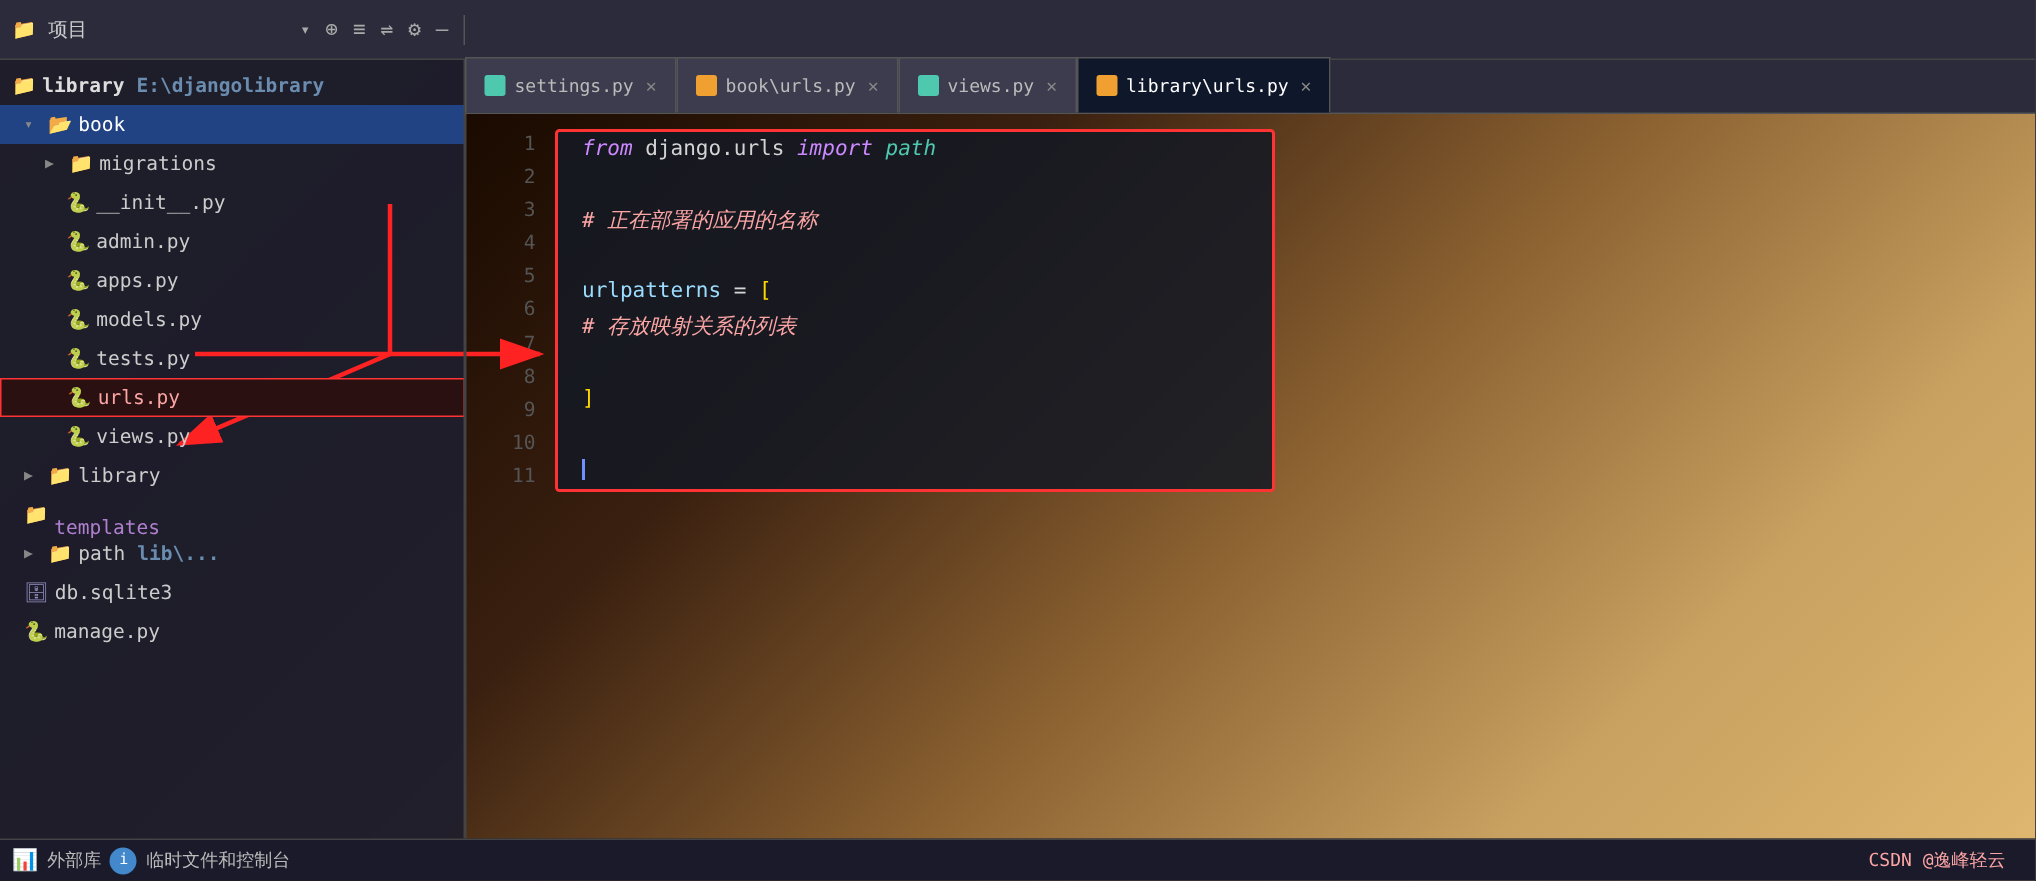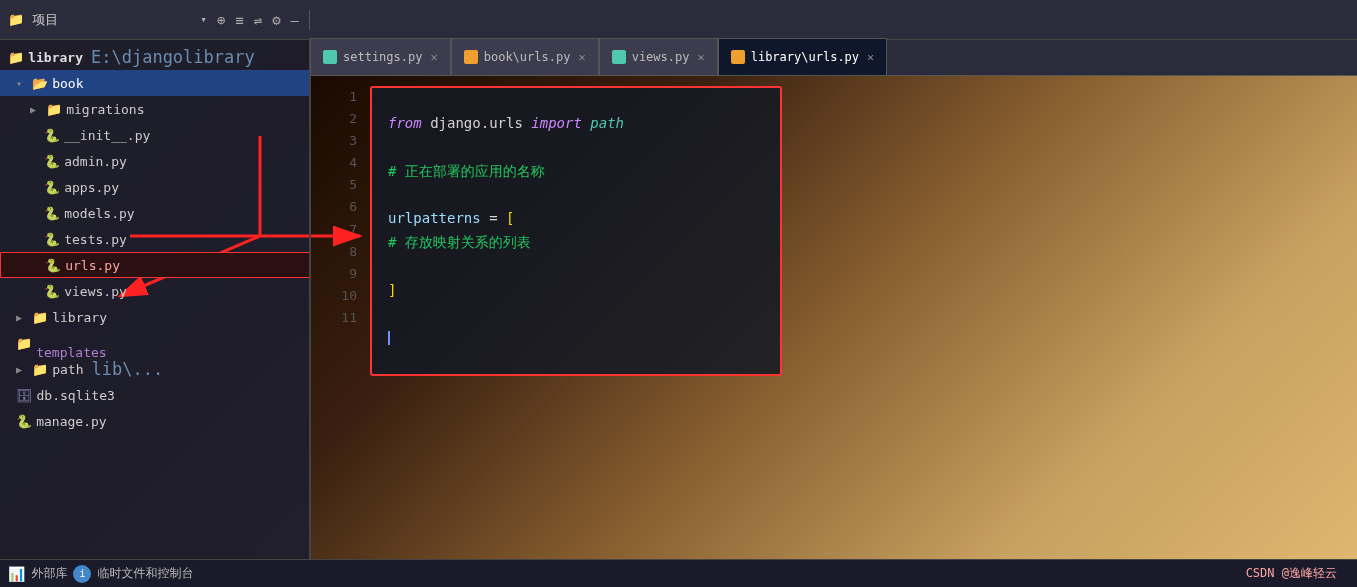--- a/index.html
+++ b/index.html
@@ -226,25 +226,25 @@
       position: absolute;
       top: 76px; left: 310px; right: 0;
       bottom: 28px;
       z-index: 2;
     }
 
     
     .code-box {
       position: absolute;
       top: 10px; left: 60px;
-      width: 412px;
+      width: 480px;
       background: rgba(20, 25, 35, 0.88);
       border: 2px solid #ff3333;
       border-radius: 3px;
-      padding: 24px 16px;
+      padding: 0 16px;
       font-size: 14px;
       line-height: 1.7;
       z-index: 8;
     }
 
     .code-line-numbers {
       position: absolute;
       top: 10px; left: 10px;
       width: 45px;
       font-size: 13px;
@@ -253,42 +253,43 @@
       text-align: right;
       padding-right: 8px;
       z-index: 8;
     }
 
     .code-line { display: block; }
 
     .kw-import { color: #cc88ff; font-style: italic; }
     .kw-from { color: #cc88ff; font-style: italic; }
     .kw-path { color: #4ec9b0; font-style: italic; }
-    .comment { color: #22c55e; }
+    .comment { color: #fca5a5; font-style: italic; }
     .str-val { color: #ce9178; }
     .var-name { color: #9cdcfe; }
     .op { color: #d4d4d4; }
     .bracket { color: #ffd700; }
     .cursor-line { 
       display: inline-block;
       width: 2px;
       height: 14px;
       background: #7090ff;
       vertical-align: middle;
     }
 
     .arrow-svg {
       filter: none;
     }
 
     
     .library-path {
       color: #6a8caf;
-      font-size: 17px;
+      font-size: 13px;
       margin-left: 4px;
+      font-weight: bold;
     }
 
     
     .v-resizer {
       position: absolute;
       top: 40px; left: 309px;
       width: 2px;
       height: calc(587px - 68px);
       background: #444;
       z-index: 6;

